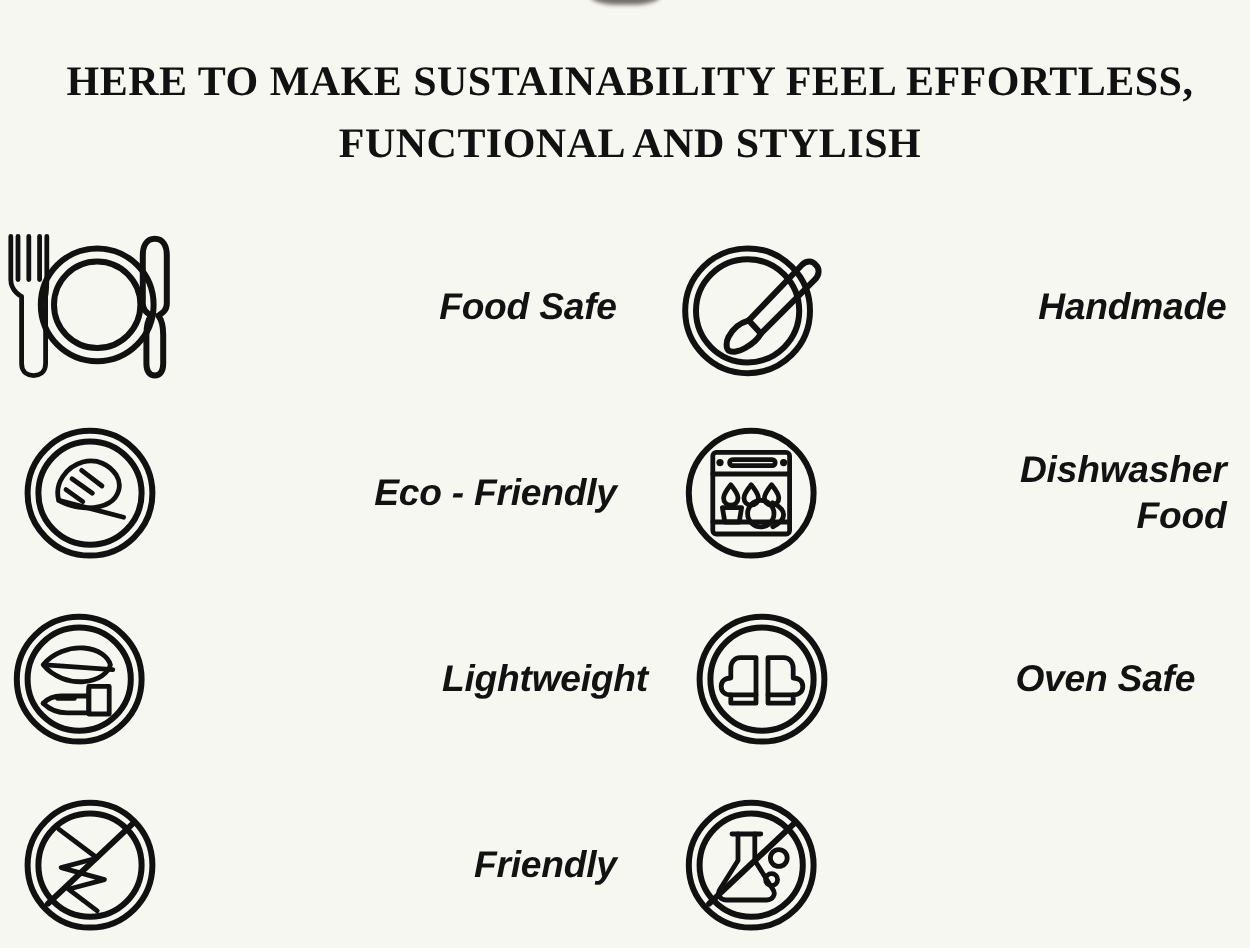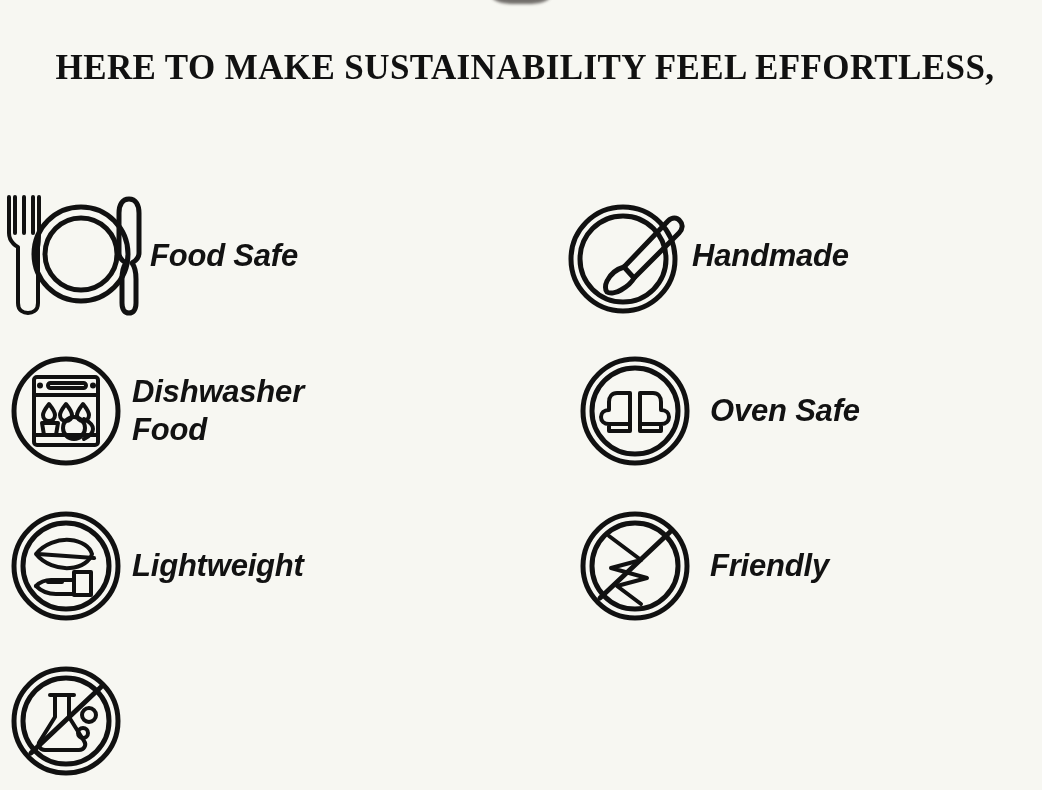--- a/index.html
+++ b/index.html
@@ -79,21 +79,21 @@
   }
   .feature .label {
     flex: 1 1 auto;
     font-family: "Liberation Sans", sans-serif;
     font-weight: 700;
     font-style: italic;
     font-size: 31px;
     line-height: 38px;
     letter-spacing: -0.2px;
     color: #121212;
-    text-align: left;
+    text-align: right;
     padding-right: 46px;
   }
   .feature.col-right .label {
     padding-right: 20px;
   }
 
   svg { display: block; }
   .stroke {
     fill: none;
     stroke: #111111;
@@ -112,20 +112,21 @@
 </style>
 </head>
 <body>
 
 <div class="page">
 
   <div class="top-sliver"></div>
 
   <div class="headline">
     <span class="line">HERE TO MAKE SUSTAINABILITY FEEL EFFORTLESS,</span>
+    <span class="line">FUNCTIONAL AND STYLISH</span>
   </div>
 
   <div class="grid">
 
     <div class="feature col-left">
       <div class="icon-wrap">
         <svg width="140" height="130" viewBox="0 0 140 130">
 
           <path class="stroke-thin" d="M10 6 L10 42"></path>
           <path class="stroke-thin" d="M19 6 L19 42"></path>
@@ -150,20 +151,35 @@
           <path class="stroke" d="M57 70 L101 24 C105 20 110 20 113 24 C116 27 116 32 112 36 L67 81"></path>
 
           <path class="stroke" d="M57 70 L67 81"></path>
 
           <path class="stroke" d="M57 70 C50 72 44 76 40 84 C38 88 38 93 40 95 C43 97 49 96 54 93 C61 89 65 85 67 81"></path>
         </svg>
       </div>
       <div class="label">Handmade</div>
     </div>
 
+    <div class="feature col-left">
+      <div class="icon-wrap">
+        <svg width="112" height="112" viewBox="0 0 112 112">
+          <circle class="stroke" cx="56" cy="56" r="52"></circle>
+          <circle class="stroke" cx="56" cy="56" r="43"></circle>
+
+          <path class="stroke-thin" d="M30 62 C26 48 36 34 50 30 C62 27 72 32 78 41 C83 49 80 59 72 64 C62 70 44 70 30 62 Z"></path>
+          <path class="stroke-thin" d="M30 62 L84 76"></path>
+          <path class="stroke-thin" d="M41 44 L58 56"></path>
+          <path class="stroke-thin" d="M49 37 L66 50"></path>
+          <path class="stroke-thin" d="M36 53 L50 63"></path>
+        </svg>
+      </div>
+      <div class="label">Eco - Friendly</div>
+    </div>
 
     <div class="feature col-right">
       <div class="icon-wrap">
         <svg width="112" height="112" viewBox="0 0 112 112">
           <circle class="stroke" cx="56" cy="56" r="52"></circle>
 
           <rect class="stroke-thin" x="24" y="22" width="64" height="68" rx="3"></rect>
 
           <path class="stroke-thin" d="M24 40 L88 40"></path>
           <rect class="stroke-thin" x="38" y="28" width="38" height="5" rx="2.5"></rect>
@@ -181,36 +197,20 @@
           <circle class="stroke-thin" cx="64" cy="73" r="11"></circle>
           <path class="stroke-thin" d="M74 64 C80 67 83 71 83 74 C83 77 80 81 74 84"></path>
         </svg>
       </div>
       <div class="label">
         <span>Dishwasher</span><br>
         <span>Food</span>
       </div>
     </div>
 
-    <div class="feature col-left">
-      <div class="icon-wrap">
-        <svg width="112" height="112" viewBox="0 0 112 112">
-          <circle class="stroke" cx="56" cy="56" r="52"></circle>
-          <circle class="stroke" cx="56" cy="56" r="43"></circle>
-
-          <path class="stroke-thin" d="M51 38 L38 38 C33 38 30 42 30 47 L30 55 C25 55 22 58 22 62 C22 66 25 69 30 69 L30 76 L51 76 Z"></path>
-          <path class="stroke-thin" d="M30 69 L51 69"></path>
-
-          <path class="stroke-thin" d="M61 38 L74 38 C79 38 82 42 82 47 L82 55 C87 55 90 58 90 62 C90 66 87 69 82 69 L82 76 L61 76 Z"></path>
-          <path class="stroke-thin" d="M82 69 L61 69"></path>
-        </svg>
-      </div>
-      <div class="label">Oven Safe</div>
-    </div>
-
     <div class="feature col-right">
       <div class="icon-wrap">
         <svg width="112" height="112" viewBox="0 0 112 112">
           <circle class="stroke" cx="56" cy="56" r="52"></circle>
           <circle class="stroke" cx="56" cy="56" r="43"></circle>
 
           <path class="stroke-thin" d="M26 44 C34 34 48 29 60 30 C72 31 80 37 82 44 C80 51 72 57 60 58 C48 59 34 54 26 44 Z"></path>
           <path class="stroke-thin" d="M28 44 L84 48"></path>
 
           <path class="stroke-thin" d="M26 76 C30 72 35 70 41 70 L64 70 L64 64 L64 70"></path>
@@ -221,20 +221,36 @@
       </div>
       <div class="label">Lightweight</div>
     </div>
 
     <div class="feature col-left">
       <div class="icon-wrap">
         <svg width="112" height="112" viewBox="0 0 112 112">
           <circle class="stroke" cx="56" cy="56" r="52"></circle>
           <circle class="stroke" cx="56" cy="56" r="43"></circle>
 
+          <path class="stroke-thin" d="M51 38 L38 38 C33 38 30 42 30 47 L30 55 C25 55 22 58 22 62 C22 66 25 69 30 69 L30 76 L51 76 Z"></path>
+          <path class="stroke-thin" d="M30 69 L51 69"></path>
+
+          <path class="stroke-thin" d="M61 38 L74 38 C79 38 82 42 82 47 L82 55 C87 55 90 58 90 62 C90 66 87 69 82 69 L82 76 L61 76 Z"></path>
+          <path class="stroke-thin" d="M82 69 L61 69"></path>
+        </svg>
+      </div>
+      <div class="label">Oven Safe</div>
+    </div>
+
+    <div class="feature col-left">
+      <div class="icon-wrap">
+        <svg width="112" height="112" viewBox="0 0 112 112">
+          <circle class="stroke" cx="56" cy="56" r="52"></circle>
+          <circle class="stroke" cx="56" cy="56" r="43"></circle>
+
           <path class="stroke-thin" d="M30 26 L62 50 L32 58 L68 68 L38 76 L62 94"></path>
 
           <path class="stroke" d="M21 88 L91 22"></path>
         </svg>
       </div>
       <div class="label">Friendly</div>
     </div>
 
     <div class="feature col-right">
       <div class="icon-wrap">

